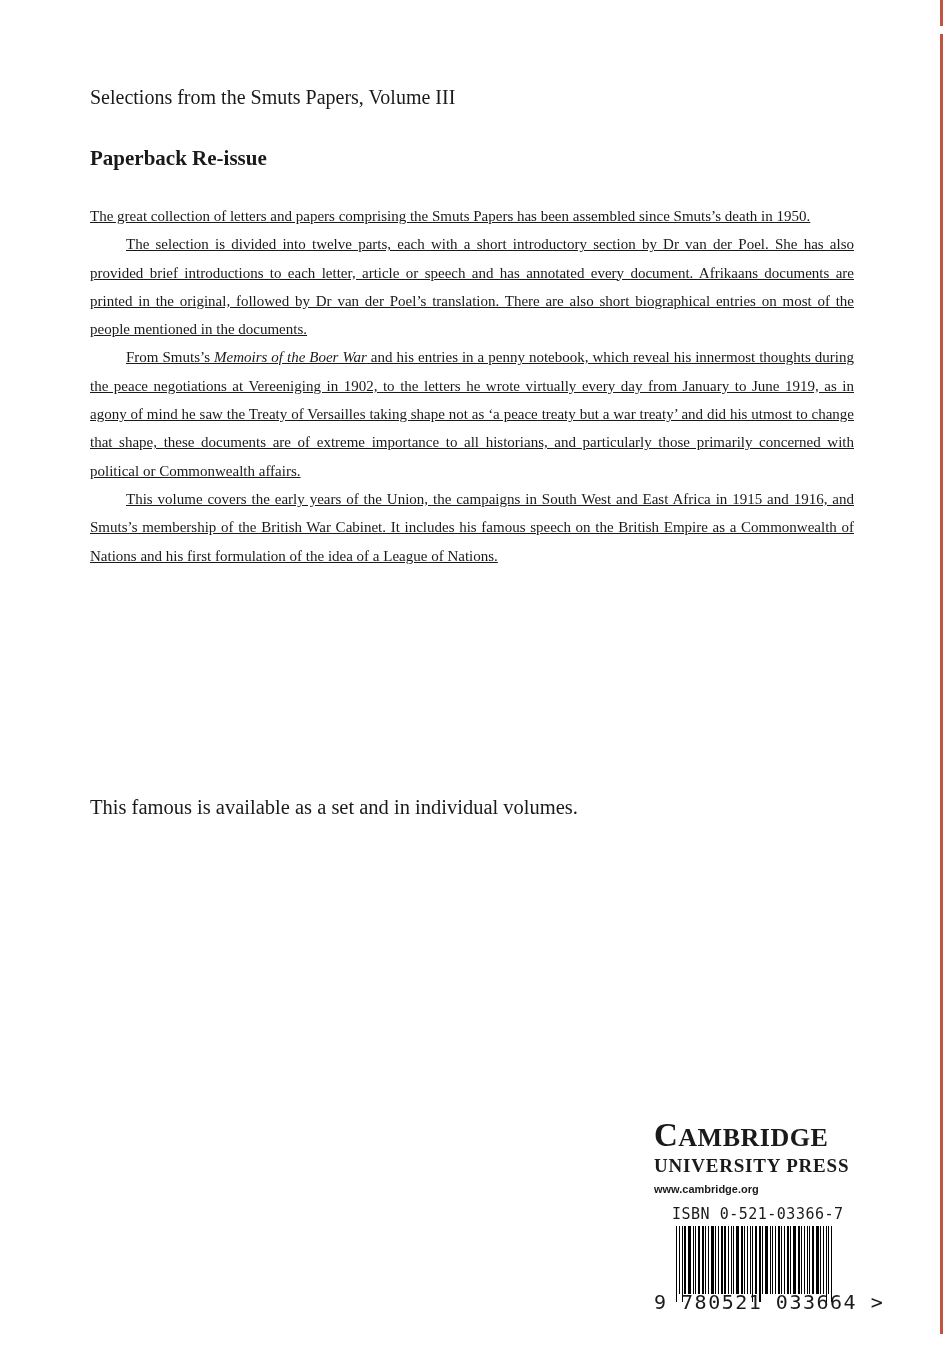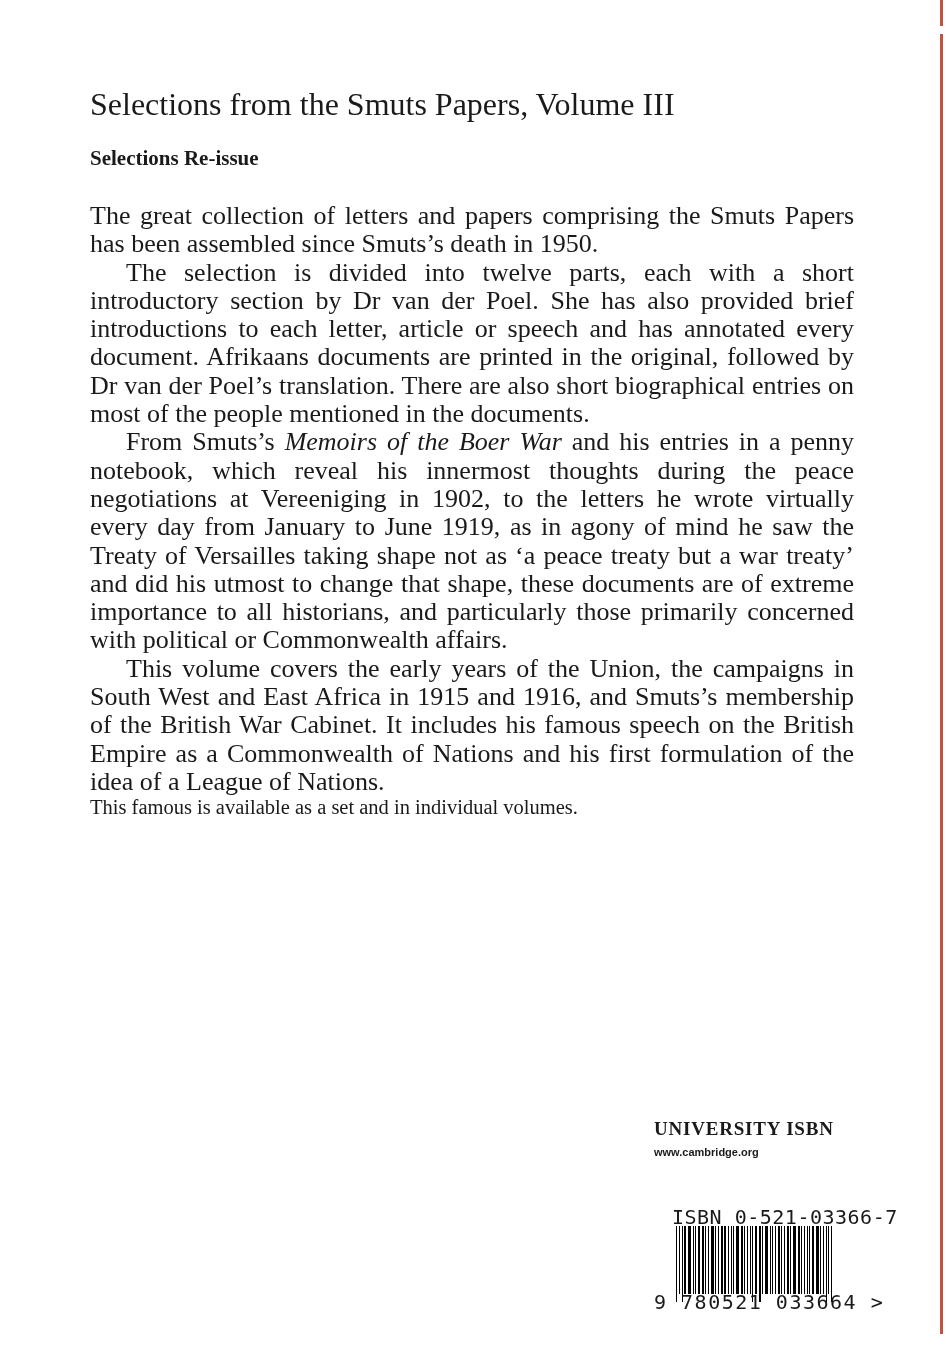--- a/index.html
+++ b/index.html
@@ -1,54 +1,55 @@
 <!DOCTYPE html>
 <html><head>
 <meta charset="utf-8">
 <style>
   html,body{margin:0;padding:0;}
   body{width:946px;height:1360px;background:#ffffff;position:relative;overflow:hidden;font-family:"Liberation Serif","DejaVu Serif",serif;color:#1a1a1a;}
   .red-edge{position:absolute;left:940px;top:34px;width:3px;height:1300px;background:#c0543e;}
   .red-edge-top{position:absolute;left:940px;top:0;width:3px;height:26px;background:#c0543e;}
-  .title{position:absolute;left:90px;top:86px;font-size:32px;}
+  .title{position:absolute;left:90px;top:86px;font-size:20px;}
   .subtitle{position:absolute;left:90px;top:146px;font-size:21px;font-weight:bold;}
-  .body{position:absolute;left:90px;top:202px;width:764px;font-size:26px;line-height:28.3px;text-align:justify;}
+  .body{position:absolute;left:90px;top:202px;width:764px;font-size:15px;line-height:28.3px;text-align:justify;text-decoration:underline;}
   .body p{margin:0;}
   .body p.indent{text-indent:36px;}
   .series{position:absolute;left:90px;top:796px;font-size:20.5px;}
   .publisher{position:absolute;left:654px;top:1118px;}
   .pub-name{font-size:33px;font-weight:bold;letter-spacing:0.5px;line-height:34px;}
   .pub-name .small{font-size:26px;}
   .pub-sub{font-size:19px;font-weight:bold;letter-spacing:0.8px;line-height:22px;}
   .pub-url{font-family:"Liberation Sans",sans-serif;font-size:11px;font-weight:bold;line-height:24px;}
-  .isbn{position:absolute;left:672px;top:1205px;font-family:"DejaVu Sans Mono",monospace;font-size:20px;letter-spacing:0.5px;}
+  .isbn{position:absolute;left:672px;top:1205px;font-family:"DejaVu Sans Mono",monospace;font-size:15px;letter-spacing:0.5px;}
   .barcode{position:absolute;left:676px;top:1226px;width:178px;height:68px;display:flex;align-items:stretch;}
   .barcode span{display:block;background:#000;}
   .barcode-nums{position:absolute;left:654px;top:1290px;font-family:"DejaVu Sans Mono",monospace;font-size:20px;letter-spacing:1.5px;}
 </style>
 </head>
 <body>
 
 <div class="red-edge-top"></div>
 <div class="red-edge"></div>
 
 <div class="title">Selections from the Smuts Papers, Volume III</div>
-<div class="subtitle">Selections Re-issue</div>
+<div class="subtitle">Paperback Re-issue</div>
 
 <div class="body">
   <p>The great collection of letters and papers comprising the Smuts Papers has been assembled since Smuts’s death in 1950.</p>
   <p class="indent">The selection is divided into twelve parts, each with a short introductory section by Dr van der Poel. She has also provided brief introductions to each letter, article or speech and has annotated every document. Afrikaans documents are printed in the original, followed by Dr van der Poel’s translation. There are also short biographical entries on most of the people mentioned in the documents.</p>
   <p class="indent"><span>From Smuts’s </span><i>Memoirs of the Boer War</i><span> and his entries in a penny notebook, which reveal his innermost thoughts during the peace negotiations at Vereeniging in 1902, to the letters he wrote virtually every day from January to June 1919, as in agony of mind he saw the Treaty of Versailles taking shape not as ‘a peace treaty but a war treaty’ and did his utmost to change that shape, these documents are of extreme importance to all historians, and particularly those primarily concerned with political or Commonwealth affairs.</span></p>
   <p class="indent">This volume covers the early years of the Union, the campaigns in South West and East Africa in 1915 and 1916, and Smuts’s membership of the British War Cabinet. It includes his famous speech on the British Empire as a Commonwealth of Nations and his first formulation of the idea of a League of Nations.</p>
 </div>
 
 <div class="series">This famous is available as a set and in individual volumes.</div>
 
 <div class="publisher">
-  <div class="pub-sub">UNIVERSITY ISBN</div>
+  <div class="pub-name"><span>C</span><span class="small">AMBRIDGE</span></div>
+  <div class="pub-sub">UNIVERSITY PRESS</div>
   <div class="pub-url">www.cambridge.org</div>
 </div>
 
 <div class="isbn">ISBN 0-521-03366-7</div>
 <div class="barcode" id="bc">
     <span style="width: 1px; margin-right: 2px; height: 76px;"></span>
     <span style="width: 1px; margin-right: 1.5px;"></span>
     <span style="width: 1px; margin-right: 1.5px; height: 76px;"></span>
     <span style="width: 2px; margin-right: 2px;"></span>
     <span style="width: 3px; margin-right: 1.5px;"></span>

